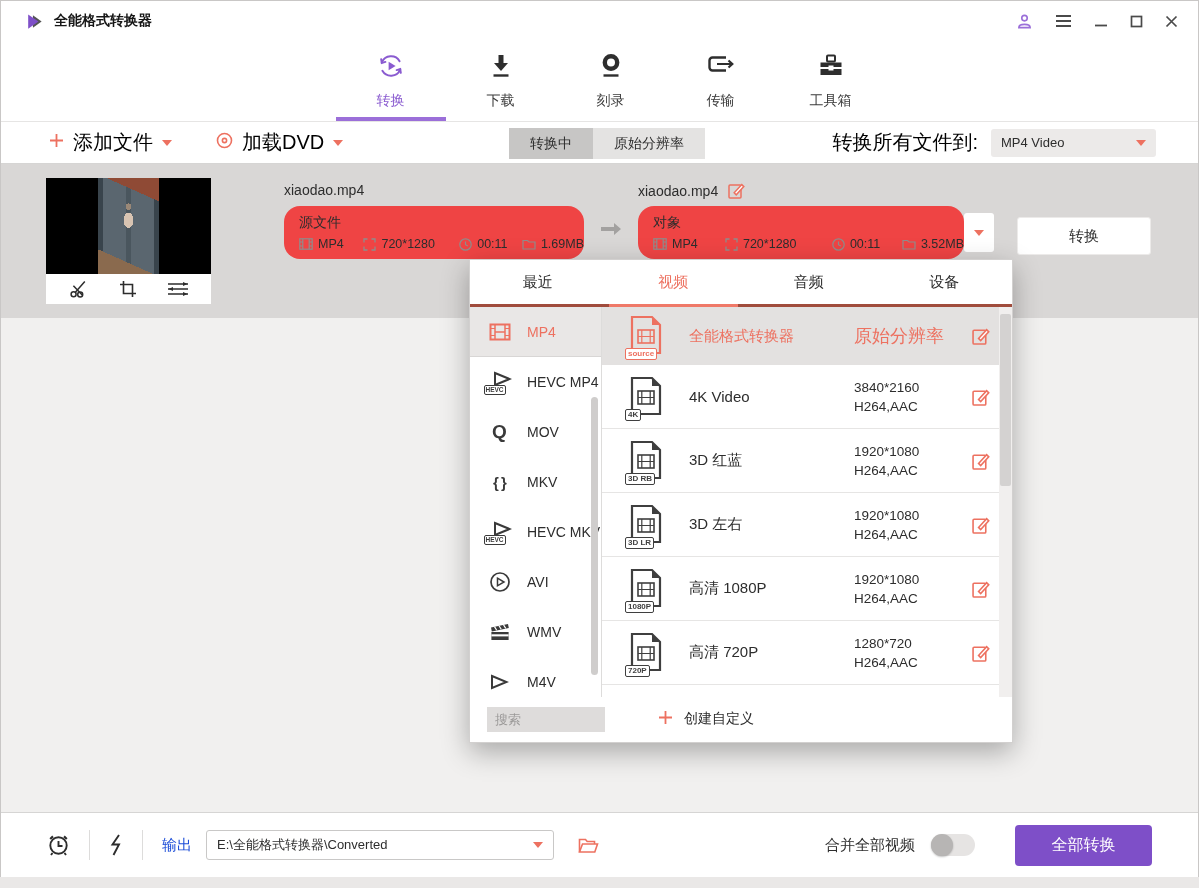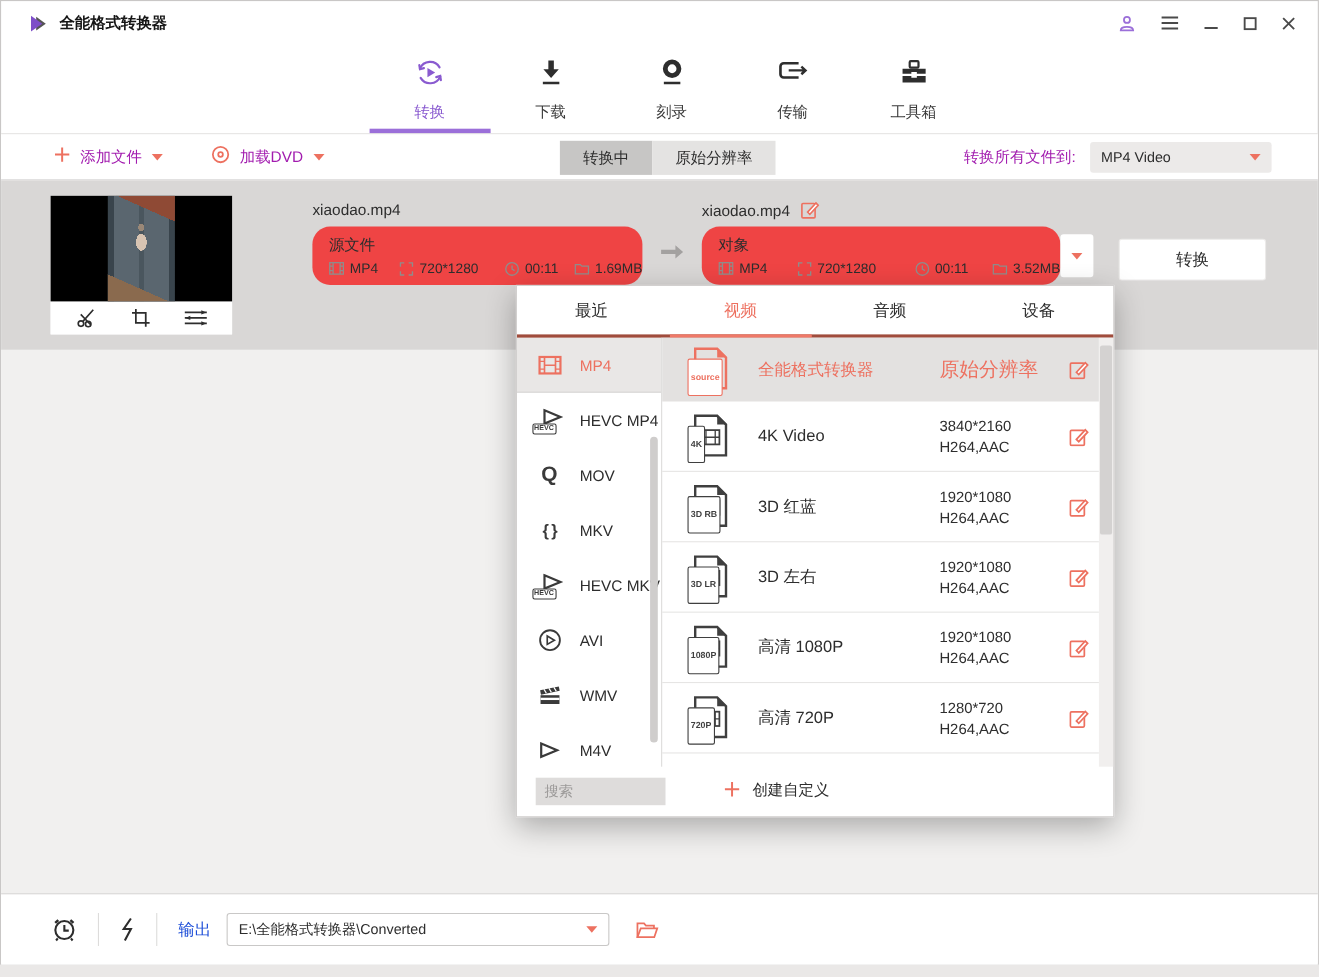--- a/index.html
+++ b/index.html
@@ -18,21 +18,21 @@
   .nav-tabs { position:absolute; left:50%; transform:translateX(-264px); display:flex; height:100%; }
   .nav-tab { width:110px; display:flex; flex-direction:column; align-items:center; justify-content:center; gap:8px; cursor:pointer; }
   .nav-tab .nlbl { font-size:14px; color:#3a3a3a; }
   .nav-tab.active .nlbl { color:#8a5bd0; }
   .nav-underline { position:absolute; bottom:0; left:50%; transform:translateX(-264px); width:110px; height:4px; background:#9b6fd9; z-index:2; }
 
   
   .toolbar { height:43px; border-top:1px solid #e6e5e4; border-bottom:1px solid #d6d5d4; display:flex; align-items:center; padding:0 42px 0 48px; position:relative; background:#fff; }
   .tb-group { display:flex; align-items:center; gap:9px; cursor:pointer; }
   .tb-group + .tb-group { margin-left:44px; }
-  .tb-label { font-size:14px; color:#a21caf; }
+  .tb-label { font-size:20px; color:#000000; }
   .caret { width:0; height:0; border-left:5px solid transparent; border-right:5px solid transparent; border-top:6px solid #ed7160; }
   .tb-tabs { position:absolute; left:508px; top:6px; display:flex; }
   .tb-tab { height:31px; padding:0 21px; display:flex; align-items:center; font-size:14px; color:#2d2d2d; background:#e4e3e2; cursor:pointer; }
   .tb-tab.active { background:#c7c6c5; }
   .tb-right { margin-left:auto; display:flex; align-items:center; gap:13px; }
   .select { width:165px; height:28px; background:#eceae9; border-radius:3px; display:flex; align-items:center; padding:0 10px; font-size:13px; color:#2d2d2d; cursor:pointer; }
   .select .caret { margin-left:auto; }
 
   
   .file-row { height:154px; background:#d9d7d6; position:relative; }
@@ -87,21 +87,21 @@
   .fmt-scrollthumb { position:absolute; right:3px; top:90px; width:7px; height:278px; background:#cfcdcc; border-radius:4px; }
 
   .preset-list { flex:1; position:relative; }
   .preset-rows { margin-right:13px; }
   .preset-row { height:64px; display:flex; align-items:center; padding:0 9px 0 27px; border-bottom:1px solid #e6e5e4; cursor:pointer; }
   .preset-row.selected { height:58px; background:#e3e1e0; border-bottom:none; }
   .preset-row.selected .p-name, .preset-row.selected .v1 { color:#ed7160; }
   .preset-row.selected .v1 { font-size:18px; }
   .p-icon { width:36px; height:42px; position:relative; margin-right:24px; color:#3f3f3f; flex:none; }
   .preset-row.selected .p-icon { color:#ed7160; }
-  .p-badge { position:absolute; bottom:-3px; left:-4px; background:#fff; border:1.5px solid currentColor; border-radius:2px; font-size:8px; font-weight:bold; line-height:10px; padding:11px 2px; white-space:nowrap; }
+  .p-badge { position:absolute; bottom:-3px; left:-4px; background:#fff; border:1.5px solid currentColor; border-radius:2px; font-size:8px; font-weight:bold; line-height:10px; padding:0 2px; white-space:nowrap; }
   .p-name { width:165px; font-size:15px; color:#2d2d2d; }
   .p-vals { width:118px; display:flex; flex-direction:column; gap:4px; font-size:13.5px; color:#2d2d2d; }
   .p-edit { margin-left:auto; color:#ed7160; display:flex; cursor:pointer; }
   .preset-scrollbar { position:absolute; right:0; top:0; width:13px; height:100%; background:#f1efee; }
   .preset-scrollthumb { position:absolute; right:1px; top:7px; width:11px; height:172px; background:#d4d2d1; border-radius:2px; }
 
   .popup-bottom { height:44px; display:flex; align-items:center; padding-left:17px; }
   .search-input { width:118px; height:25px; background:#dedcdb; border:none; outline:none; font-size:13px; color:#6e6c6b; padding:0 8px; font-family:inherit; }
   .search-input::placeholder { color:#9b9998; }
   .create-custom { margin-left:53px; display:flex; align-items:center; gap:11px; font-size:14px; color:#2d2d2d; cursor:pointer; }
@@ -630,15 +630,22 @@
     <div class="path-select">
       <span>E:\全能格式转换器\Converted</span>
       <span class="caret"></span>
     </div>
     <span class="open-folder">
       <svg width="21" height="17" viewBox="0 0 21 17" fill="none" stroke="currentColor" stroke-width="1.6">
           <path d="M1.5 15 V2.5 H7.5 L9.2 4.5 H16.5 V7"></path>
           <path d="M4.5 7 H19.5 L16.8 15 H1.5 Z"></path>
         </svg>
     </span>
+    <div class="bb-right">
+      <span class="merge-label">合并全部视频</span>
+      <div class="toggle">
+          <div class="knob"></div>
+        </div>
+      <button class="convert-all-btn">全部转换</button>
+    </div>
   </div>
 
 </div>
 
 </body></html>

